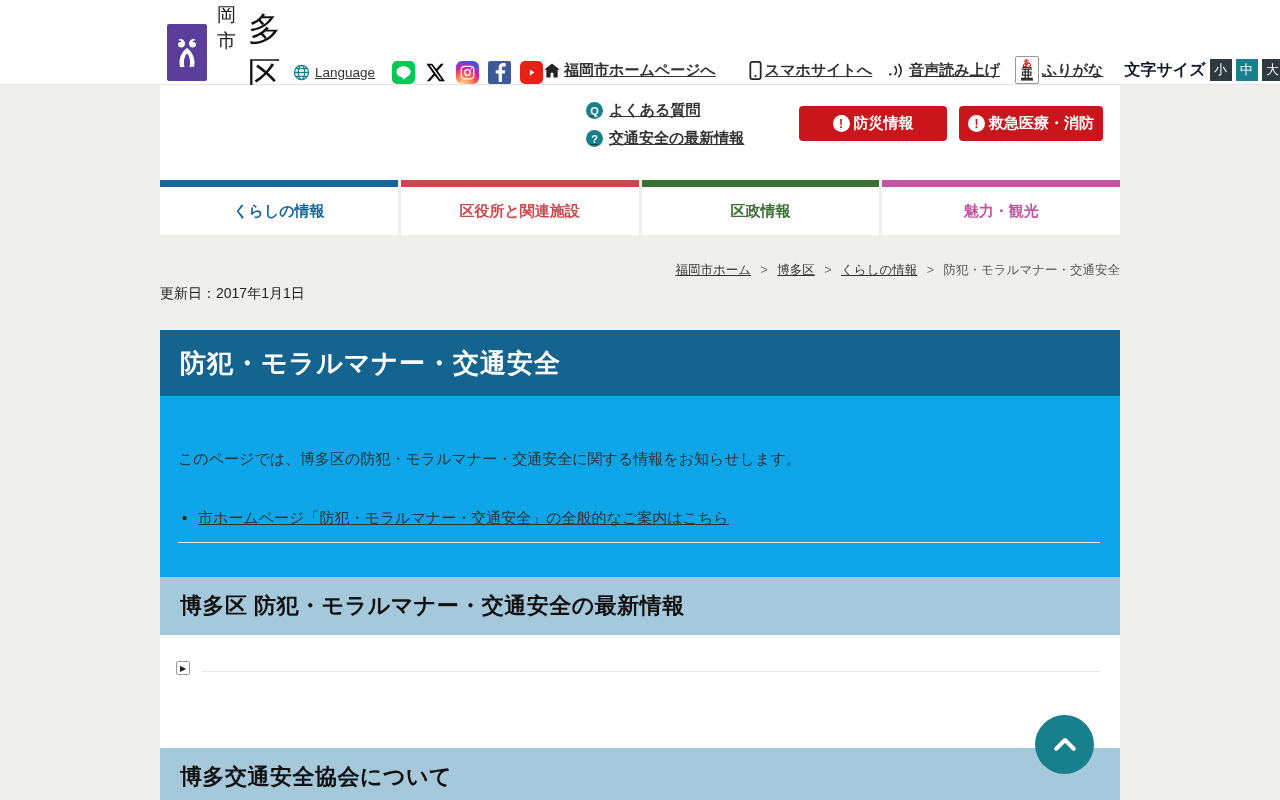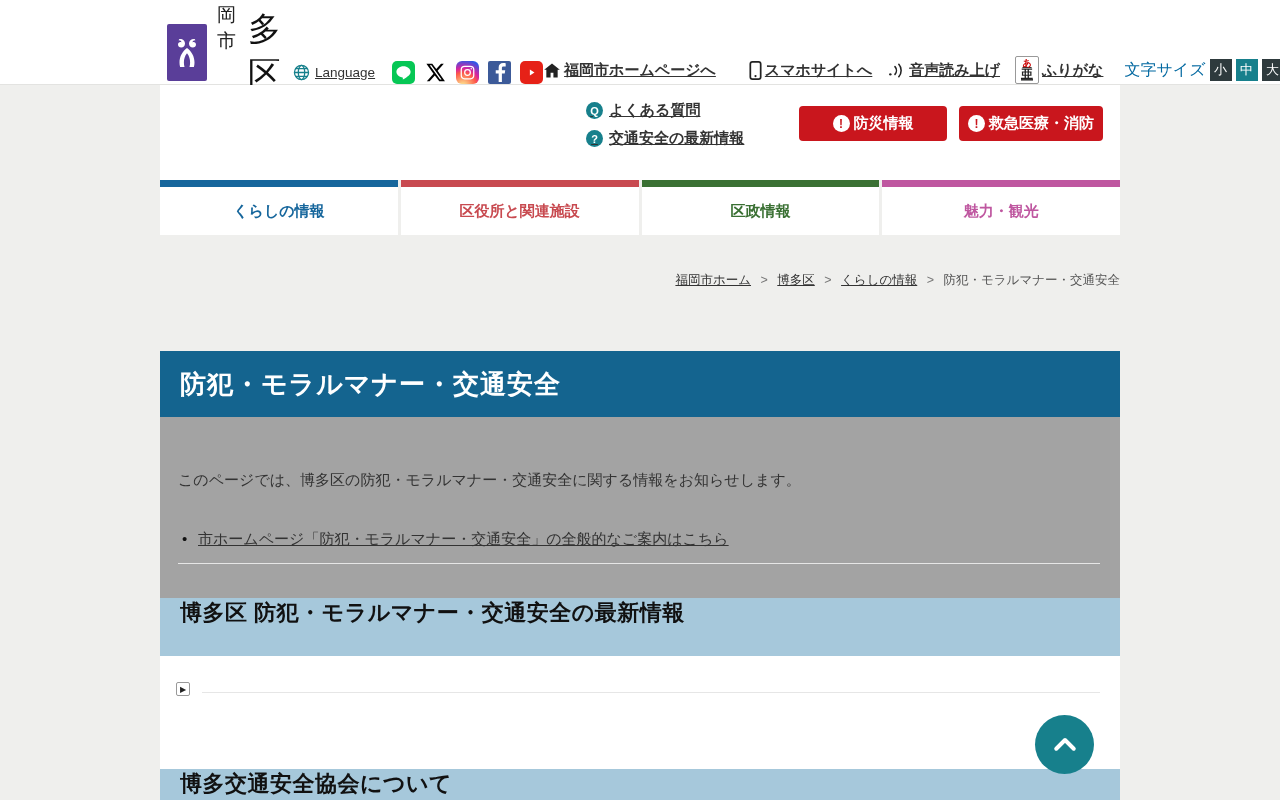--- a/index.html
+++ b/index.html
@@ -30,21 +30,21 @@
   .si-fb { background:#3c5a99; border-radius:2px; }
   .si-yt { background:#e62117; border-radius:5px; }
 
   .util-row2 { display:flex; align-items:center; gap:15px; margin-top:12px; }
   .util-item { display:flex; align-items:center; gap:3px; font-size:15px; font-weight:600; color:#333; text-decoration:underline; cursor:pointer; white-space:nowrap; }
   .util-item.first { margin-right:18px; }
   .furigana-box { width:24px; height:28px; border:1px solid #999; border-radius:2px; display:flex; flex-direction:column; align-items:center; justify-content:center; line-height:1; background:#fff; }
   .furigana-a { color:#cc0000; font-size:9px; }
   .furigana-k { color:#222; font-size:12px; border-bottom:1px solid #888; }
   .fontsize-group { display:flex; align-items:center; gap:4px; margin-left:6px; }
-  .fontsize-label { font-size:16px; font-weight:400; color:#0369a1; white-space:nowrap; }
+  .fontsize-label { font-size:16px; font-weight:700; color:#0f172a; white-space:nowrap; }
   .fs-btn { width:22px; height:22px; color:#fff; font-size:13px; display:flex; align-items:center; justify-content:center; background:#2e3a3d; border:none; cursor:pointer; }
   .fs-btn.active { background:#17808c; }
 
   
   .content { width:960px; margin-left:160px; }
 
   
   .search-band { background:#fff; height:95px; position:relative; }
   .search-box { position:absolute; left:37px; top:22px; width:276px; height:57px; border:1px solid #b9b9b9; border-radius:6px; background:#fff; display:flex; align-items:center; padding-left:20px; gap:14px; cursor:text; }
   .search-placeholder { color:#777; font-size:16px; display:flex; align-items:baseline; gap:5px; }
@@ -56,40 +56,40 @@
   .emg-1 { left:639px; width:148px; }
   .emg-2 { left:799px; width:144px; }
   .excl-ico { width:17px; height:17px; border-radius:50%; background:#fff; color:#c9161d; font-size:12px; font-weight:700; display:flex; align-items:center; justify-content:center; flex:none; }
 
   
   .tab-row { display:grid; grid-template-columns:repeat(4,1fr); gap:3px; background:#efefed; height:55px; }
   .nav-tab { background:#fff; border-top:7px solid #888; display:flex; align-items:center; justify-content:center; cursor:pointer; }
   .nav-tab span { font-size:15px; font-weight:700; }
 
   
-  .meta-band { height:106px;margin-top:10px; }
+  .meta-band { height:95px; }
   .breadcrumb { text-align:right; padding-top:27px; font-size:12.5px; color:#555; }
   .breadcrumb a { color:#333; text-decoration:underline; cursor:pointer; }
   .crumb-sep { margin:0 6px; color:#777; }
   .updated { font-size:14px; color:#222; margin-top:6px; }
 
   
   .title-bar { background:#14648f; height:66px; display:flex; align-items:center; padding-left:20px; }
   .title-bar h1 { color:#fff; font-size:26px; font-weight:700; letter-spacing:1px; }
 
   
-  .intro-section { background:#a3a3a3; padding:54px 0 34px 0; }
+  .intro-section { background:#0ea5e9; padding:54px 0 34px 0; }
   .intro-text { font-size:15px; color:#333; margin-left:18px; }
   .link-list { margin:40px 20px 0 18px; list-style:none; }
   .link-list li { border-bottom:1px solid #e6e6e6; padding:0 0 14px 20px; position:relative; }
   .link-list li::before { content:"•"; position:absolute; left:4px; top:0; color:#111; font-size:15px; }
   .link-list a { font-size:15px; color:#333; text-decoration:underline; cursor:pointer; }
 
   
-  .section-heading { background:#a6c8db; height:58px; display:flex; align-items:flex-start; padding-left:20px; }
+  .section-heading { background:#a6c8db; height:58px; display:flex; align-items:center; padding-left:20px; }
   .section-heading h2 { font-size:22px; font-weight:700; color:#111; letter-spacing:0.5px; }
 
   
   .news-section { background:#fff; padding:24px 0 76px 0; }
   .news-item { margin:0 20px 0 42px; border-bottom:1px solid #e6e6e6; padding-bottom:12px; position:relative; }
   .news-arrow { position:absolute; left:-26px; top:2px; width:14px; height:14px; border:1px solid #999; border-radius:2px; display:flex; align-items:center; justify-content:center; font-size:8px; color:#222; background:#fff; }
   .news-link { font-size:15px; color:#333; text-decoration:underline; cursor:pointer; }
   .news-date { font-size:12px; margin-left:14px; }
 
   
@@ -249,20 +249,21 @@
   <div class="meta-band">
     <div class="breadcrumb">
       <a>福岡市ホーム</a>
       <span class="crumb-sep">&gt;</span>
       <a>博多区</a>
       <span class="crumb-sep">&gt;</span>
       <a>くらしの情報</a>
       <span class="crumb-sep">&gt;</span>
       <span>防犯・モラルマナー・交通安全</span>
     </div>
+    <div class="updated">更新日：2017年1月1日</div>
   </div>
 
   <div class="title-bar">
     <h1>防犯・モラルマナー・交通安全</h1>
   </div>
 
   <section class="intro-section">
     <p class="intro-text">このページでは、博多区の防犯・モラルマナー・交通安全に関する情報をお知らせします。</p>
     <ul class="link-list">
       <li>

